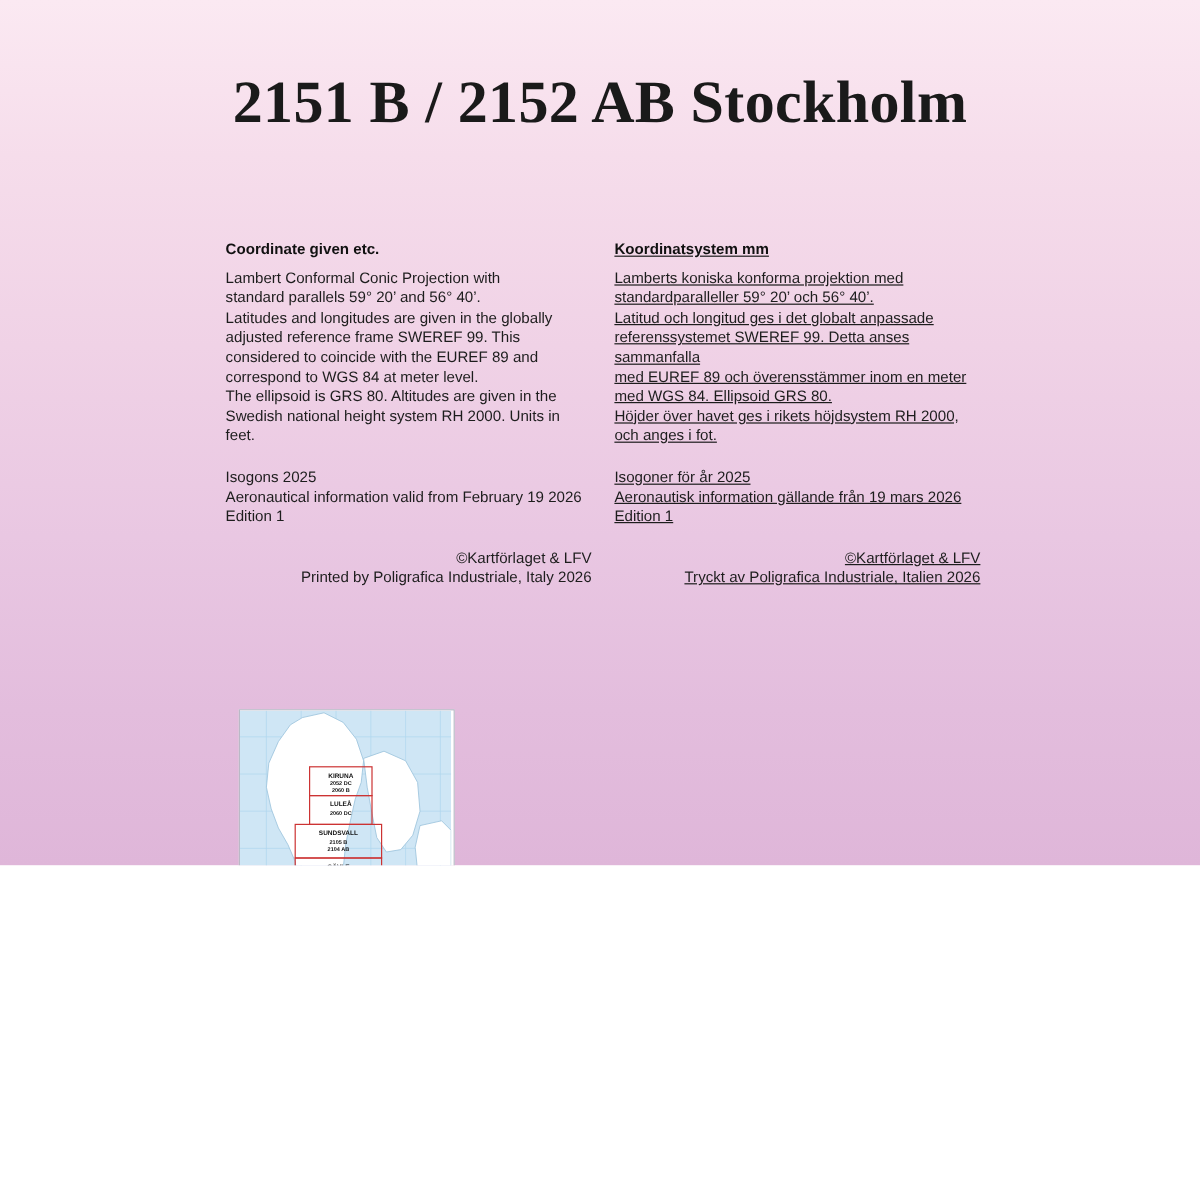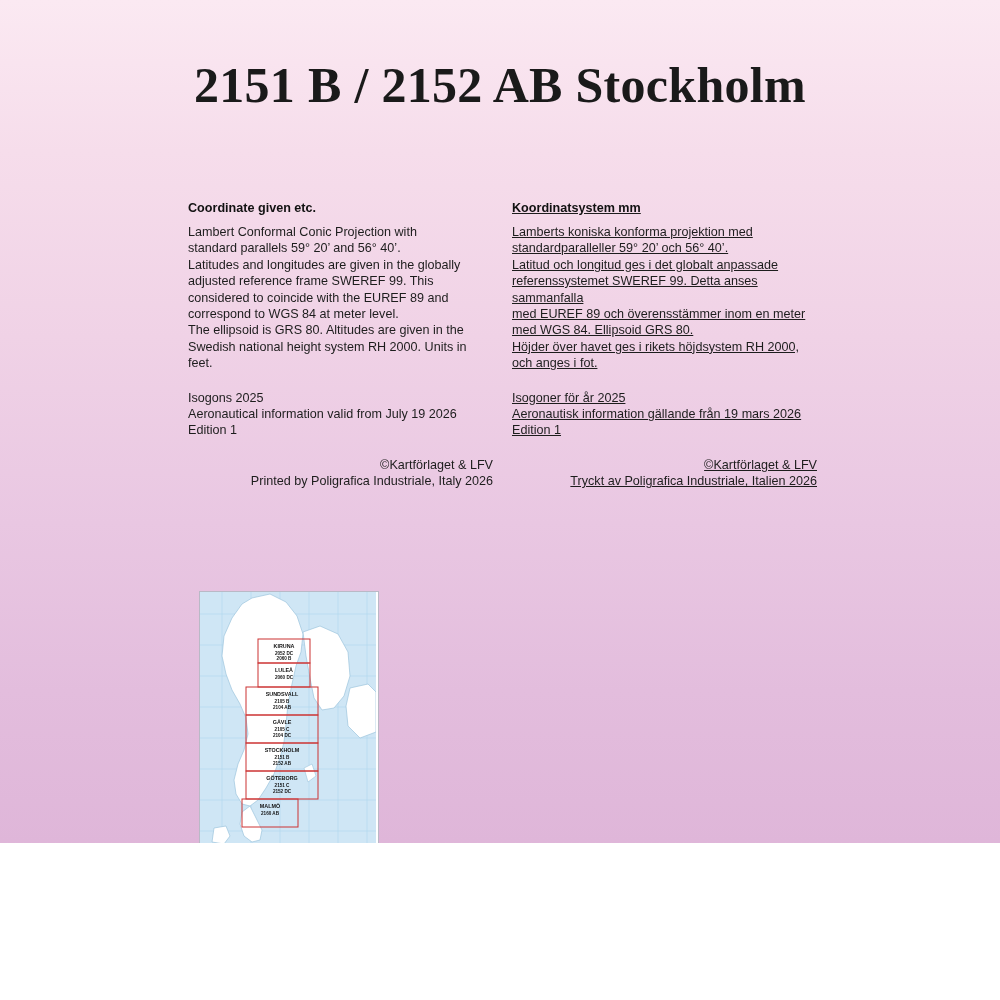--- a/index.html
+++ b/index.html
@@ -9,21 +9,21 @@
   body {
     width: 1000px;
     height: 1000px;
     background: #ffffff;
     font-family: "Liberation Sans", sans-serif;
     overflow: hidden;
   }
   #page {
     position: relative;
     width: 1000px;
-    height: 843px;
+    height: 721px;
     background: linear-gradient(to bottom, #fbe9f2 0%, #f6ddeb 18%, #f0d2e6 40%, #e9c7e2 62%, #e3bddd 82%, #dfb6d9 100%);
     overflow: hidden;
   }
   
   #title {
     position: absolute;
     left: 0;
     top: 56px;
     width: 1000px;
     text-align: center;
@@ -128,21 +128,21 @@
     <h2>Coordinate given etc.</h2>
     <div class="para">Lambert Conformal Conic Projection with
 standard parallels 59° 20’ and 56° 40’.
 Latitudes and longitudes are given in the globally
 adjusted reference frame SWEREF 99. This
 considered to coincide with the EUREF 89 and
 correspond to WGS 84 at meter level.
 The ellipsoid is GRS 80. Altitudes are given in the
 Swedish national height system RH 2000. Units in feet.</div>
     <div class="para">Isogons 2025
-Aeronautical information valid from July 19 2026
+Aeronautical information valid from February 19 2026
 Edition 1</div>
     <div class="para">©Kartförlaget &amp; LFV
 Printed by Poligrafica Industriale, Italy 2026</div>
   </div>
 
   <div class="col" id="col-right">
     <h2>Koordinatsystem mm</h2>
     <div class="para">Lamberts koniska konforma projektion med
 standardparalleller 59° 20’ och 56° 40’.
 Latitud och longitud ges i det globalt anpassade

